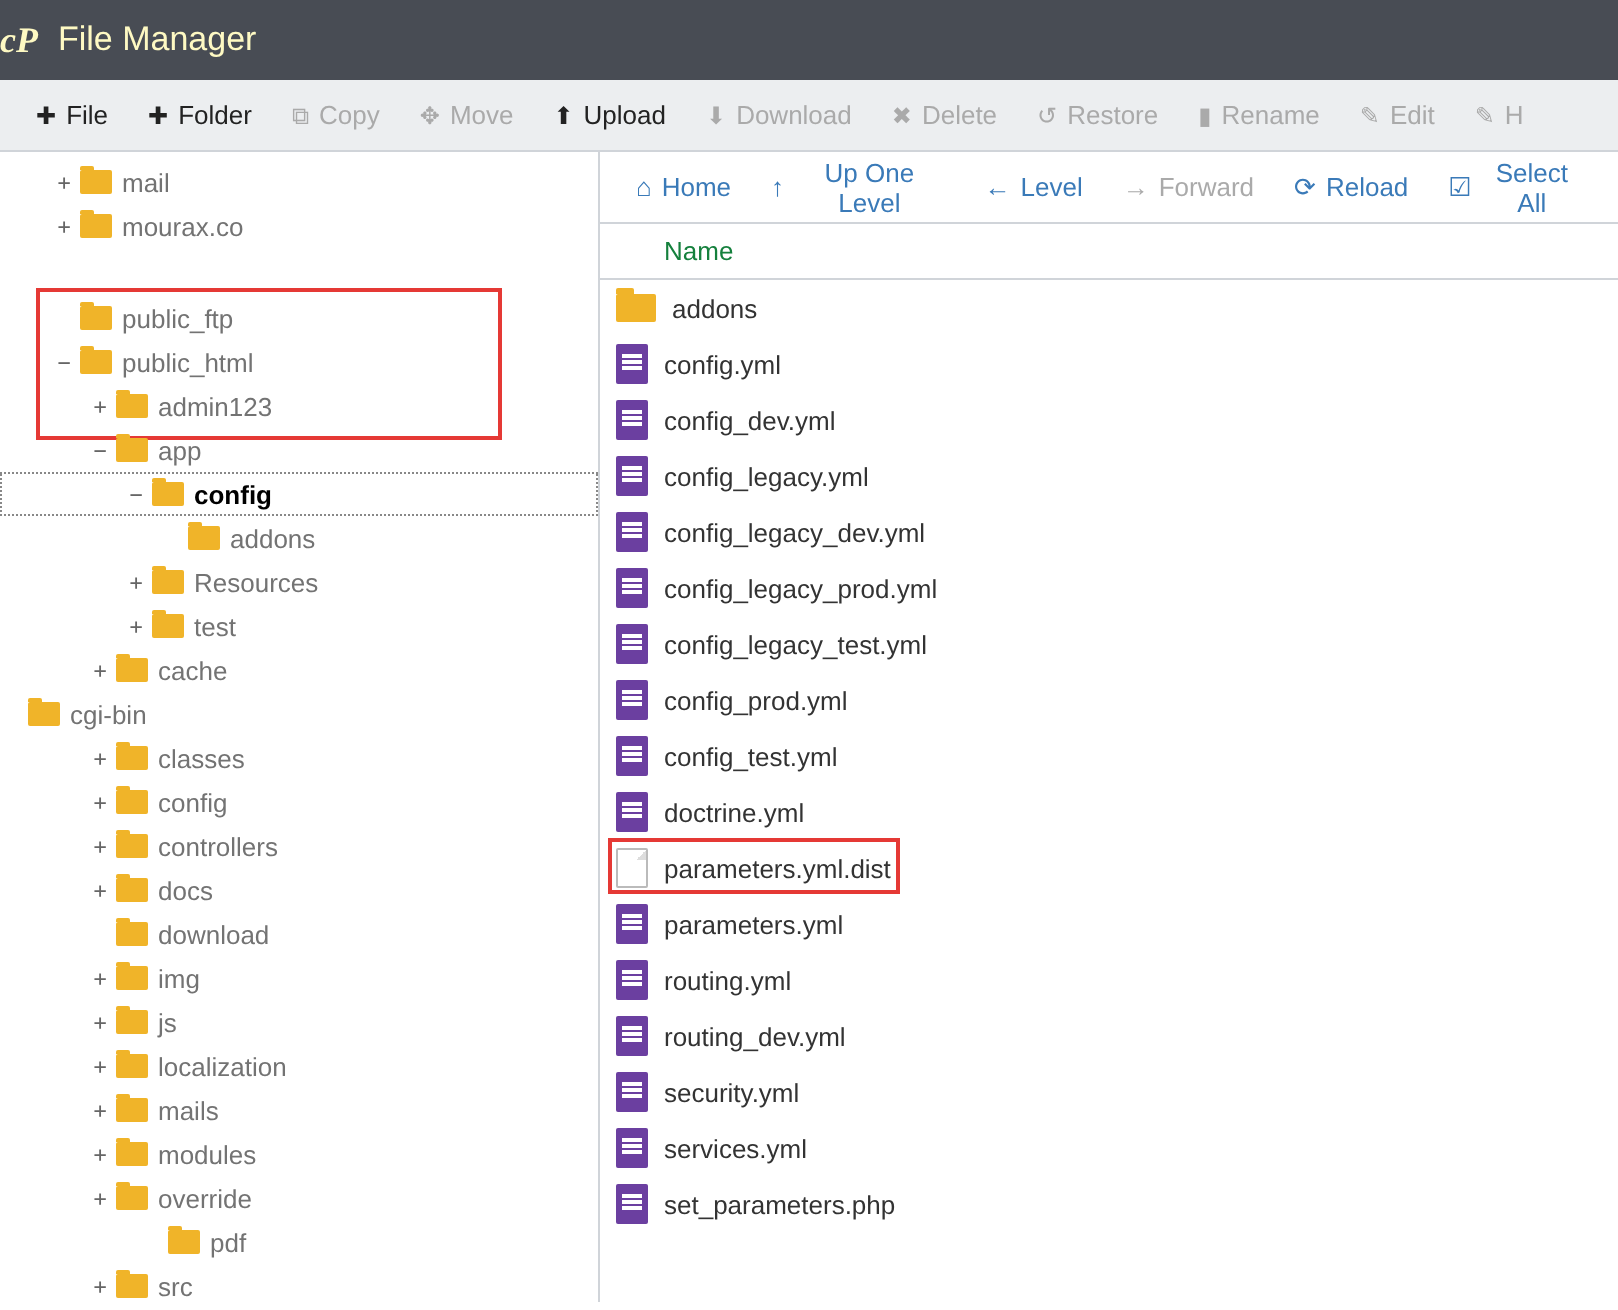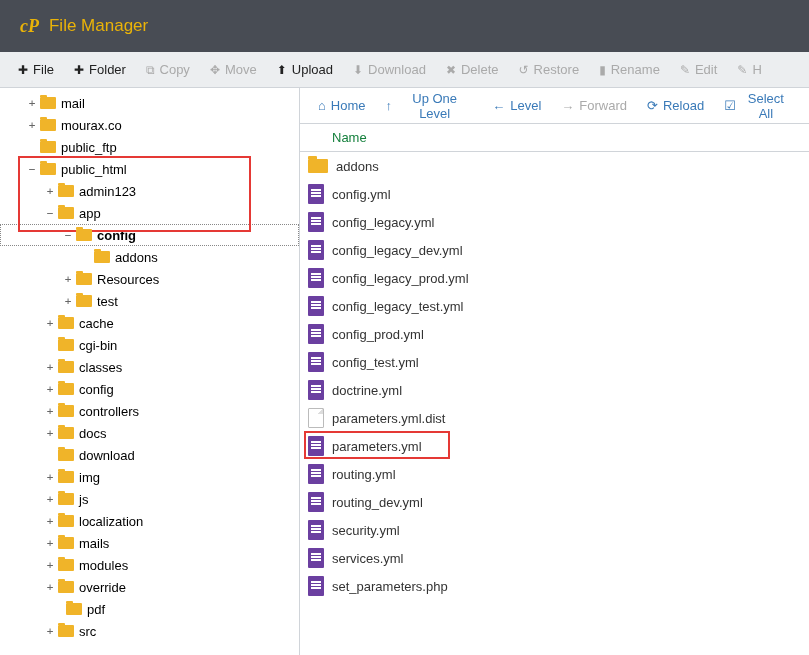--- a/index.html
+++ b/index.html
@@ -1,36 +1,36 @@
 <!DOCTYPE html>
 <html><head>
 <meta charset="utf-8">
 <style>
 * { margin: 0; padding: 0; box-sizing: border-box; font-family: -apple-system, BlinkMacSystemFont, "Segoe UI", Helvetica, Arial, sans-serif; }
 body { width: 809px; height: 655px; overflow: hidden; background: #fff; font-size: 13px; color: #333; }
 
-.header { background: #484c54; color: #eab308; height: 52px; display: flex; align-items: center; padding: 0 20px; }
+.header { background: #484c54; color: #fef9c3; height: 40px; display: flex; align-items: center; padding: 0 0; }
 .header .logo { font-style: italic; font-weight: bold; font-size: 18px; margin-right: 10px; font-family: Georgia, serif; }
 .header .title { font-size: 17px; font-weight: 400; text-align: right; }
 
 .toolbar { background: #eceef0; border-bottom: 1px solid #d0d4d9; height: 36px; display: flex; align-items: center; padding: 0 8px; gap: 0; }
 .toolbar-btn { background: none; border: none; padding: 6px 10px; font-size: 13px; color: #555; cursor: pointer; display: flex; align-items: center; gap: 5px; }
 .toolbar-btn.active { color: #222; font-weight: 500; }
 .toolbar-btn.disabled { color: #aaa; }
 .toolbar .ico { font-size: 12px; }
 
 .main { display: flex; height: calc(655px - 44px - 36px); }
 
 .sidebar { width: 300px; border-right: 1px solid #d0d4d9; overflow-y: auto; padding: 4px 0; position: relative; }
 .tree-node { display: flex; align-items: center; height: 22px; padding-right: 8px; cursor: pointer; white-space: nowrap; }
 .tree-toggle { width: 12px; text-align: center; color: #666; font-size: 11px; font-family: monospace; }
 .folder-ico { width: 16px; height: 12px; background: #f0b429; border-radius: 1px; margin: 0 5px 0 2px; position: relative; display: inline-block; }
 .folder-ico::before { content: ""; position: absolute; top: -2px; left: 0; width: 7px; height: 2px; background: #f0b429; border-radius: 1px 1px 0 0; }
 .folder-ico.open { background: #f0b429; }
-.tree-label { font-size: 13px; color: #000000; }
+.tree-label { font-size: 13px; color: #737373; }
 .tree-label.bold { font-weight: 700; color: #000; }
 .highlight-box { position: absolute; border: 2px solid #e53935; pointer-events: none; }
 
 .content { flex: 1; display: flex; flex-direction: column; overflow: hidden; }
 .navbar { height: 36px; border-bottom: 1px solid #d0d4d9; display: flex; align-items: center; padding: 0 8px; gap: 0; }
 .nav-btn { background: none; border: none; padding: 6px 10px; font-size: 13px; color: #3a7ab8; cursor: pointer; display: flex; align-items: center; gap: 5px; }
 .nav-btn.disabled { color: #aaa; }
 .nav-btn .ico { font-size: 13px; }
 
 .col-header { height: 28px; border-bottom: 1px solid #d0d4d9; display: flex; align-items: center; padding-left: 32px; }
@@ -111,21 +111,21 @@
   <div class="tree-node" style="padding-left: 26px;">
         <span class="tree-toggle">+</span>
         <span class="folder-ico"></span>
         <span class="tree-label">mail</span>
       </div>
       <div class="tree-node" style="padding-left: 26px;">
         <span class="tree-toggle">+</span>
         <span class="folder-ico"></span>
         <span class="tree-label">mourax.co</span>
       </div>
-      <div class="tree-node" style="padding-left: 26px;">
+      <div class="tree-node" style="padding-left: 26px; margin-top: 24px;">
         <span class="tree-toggle"></span>
         <span class="folder-ico"></span>
         <span class="tree-label">public_ftp</span>
       </div>
       <div class="tree-node" style="padding-left: 26px;">
         <span class="tree-toggle">−</span>
         <span class="folder-ico open"></span>
         <span class="tree-label">public_html</span>
       </div>
       <div class="tree-node" style="padding-left: 44px;">
@@ -156,21 +156,21 @@
       <div class="tree-node" style="padding-left: 62px;">
         <span class="tree-toggle">+</span>
         <span class="folder-ico"></span>
         <span class="tree-label">test</span>
       </div>
       <div class="tree-node" style="padding-left: 44px;">
         <span class="tree-toggle">+</span>
         <span class="folder-ico"></span>
         <span class="tree-label">cache</span>
       </div>
-      <div class="tree-node" style="padding-left: 44px;">
+      <div class="tree-node" style="">
         <span class="tree-toggle"></span>
         <span class="folder-ico"></span>
         <span class="tree-label">cgi-bin</span>
       </div>
       <div class="tree-node" style="padding-left: 44px;">
         <span class="tree-toggle">+</span>
         <span class="folder-ico"></span>
         <span class="tree-label">classes</span>
       </div>
       <div class="tree-node" style="padding-left: 44px;">
@@ -216,21 +216,21 @@
       <div class="tree-node" style="padding-left: 44px;">
         <span class="tree-toggle">+</span>
         <span class="folder-ico"></span>
         <span class="tree-label">modules</span>
       </div>
       <div class="tree-node" style="padding-left: 44px;">
         <span class="tree-toggle">+</span>
         <span class="folder-ico"></span>
         <span class="tree-label">override</span>
       </div>
-      <div class="tree-node" style="padding-left: 52px;">
+      <div class="tree-node" style="padding-left: 70px;">
         <span class="tree-toggle"></span>
         <span class="folder-ico"></span>
         <span class="tree-label">pdf</span>
       </div>
       <div class="tree-node" style="padding-left: 44px;">
         <span class="tree-toggle">+</span>
         <span class="folder-ico"></span>
         <span class="tree-label">src</span>
       </div>
     </div>
@@ -269,20 +269,24 @@
         <div class="file-row">
           <span class="file-ico folder"></span>
           <span class="file-name">addons</span>
         </div>
         <div class="file-row">
           <span class="file-ico doc"></span>
           <span class="file-name">config.yml</span>
         </div>
         <div class="file-row">
           <span class="file-ico doc"></span>
+          <span class="file-name">config_dev.yml</span>
+        </div>
+        <div class="file-row">
+          <span class="file-ico doc"></span>
           <span class="file-name">config_legacy.yml</span>
         </div>
         <div class="file-row">
           <span class="file-ico doc"></span>
           <span class="file-name">config_legacy_dev.yml</span>
         </div>
         <div class="file-row">
           <span class="file-ico doc"></span>
           <span class="file-name">config_legacy_prod.yml</span>
         </div>

